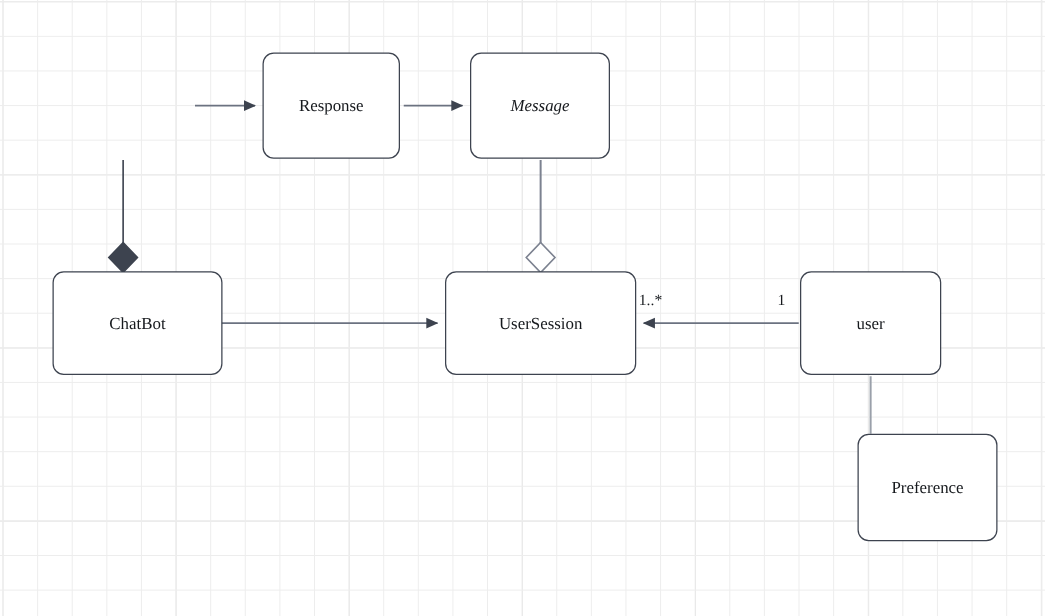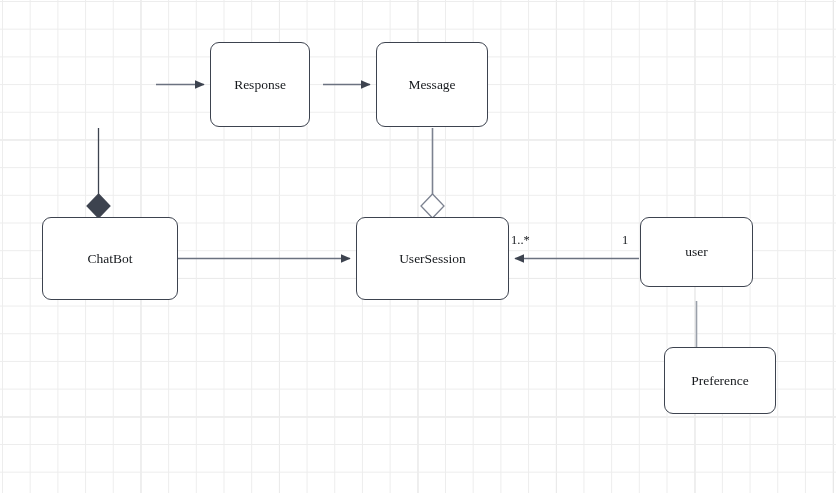--- a/index.html
+++ b/index.html
@@ -100,41 +100,41 @@
       <line x1="432.5" y1="128" x2="432.5" y2="196" stroke="#7c8290" stroke-width="1.6"></line>
       <polygon points="432.5,194 444,206 432.5,218 421,206" fill="#ffffff" stroke="#7c8290" stroke-width="1.3"></polygon>
     </g>
 
     <g>
       <line x1="696.5" y1="301" x2="696.5" y2="347" stroke="#9aa0aa" stroke-width="1.6"></line>
     </g>
   </svg>
 
 
-  <div class="node" style="left:210px; top:42px; width:100px; height:85px;">
+  <div class="node" style="left:210px; top:42px; width:110px; height:85px;">
     <span class="node-label">Response</span>
   </div>
 
-  <div class="node" style="left:376px; top:42px; width:112px; height:85px;">
+  <div class="node" style="left:376px; top:42px; width:112px; height:85px;font-style:italic;">
     <span class="node-label">Message</span>
   </div>
 
   <div class="node" style="left:42px; top:217px; width:136px; height:83px;">
     <span class="node-label">ChatBot</span>
   </div>
 
   <div class="node" style="left:356px; top:217px; width:153px; height:83px;">
     <span class="node-label">UserSession</span>
   </div>
 
-  <div class="node" style="left:640px; top:217px; width:113px; height:70px;">
+  <div class="node" style="left:640px; top:217px; width:113px; height:83px;">
     <span class="node-label">user</span>
   </div>
 
-  <div class="node" style="left:664px; top:347px; width:112px; height:67px;">
+  <div class="node" style="left:686px; top:347px; width:112px; height:86px;">
     <span class="node-label">Preference</span>
   </div>
 
   <div class="mult" style="left:511px; top:233px;">1..*</div>
 
   <div class="mult" style="left:622px; top:233px;">1</div>
 
 </div>
 
 </body></html>

